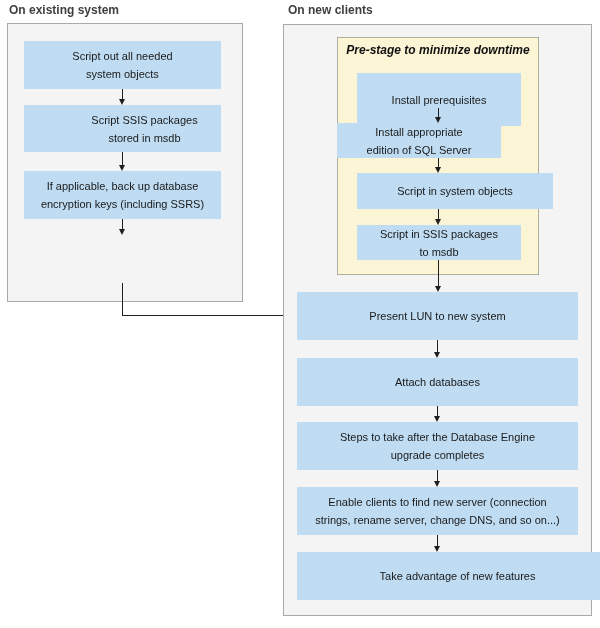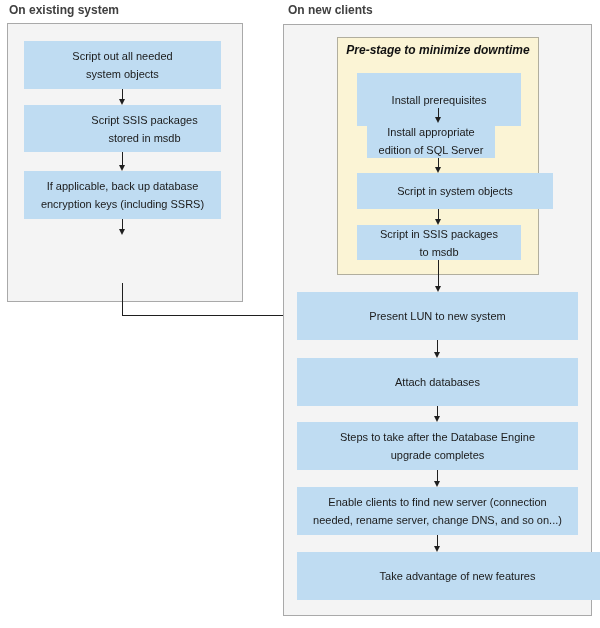--- a/index.html
+++ b/index.html
@@ -96,21 +96,21 @@
     <span class="hline"></span>
     <span class="head"></span>
   </div>
 
   <div class="panel" style="left:283px; top:24px; width:309px; height:592px;"></div>
 
   <div class="prestage" style="left:337px; top:37px; width:202px; height:238px;"></div>
   <div class="prestage-title" style="left:337px; top:43px; width:202px;">Pre-stage to minimize downtime</div>
 
   <div class="step" style="left:357px; top:73px; width:164px; height:53px;">Install prerequisites</div>
-  <div class="step" style="left:367px; top:123px; width:128px; height:35px;">Install appropriate
+  <div class="step" style="left:337px; top:123px; width:164px; height:35px;">Install appropriate
 edition of SQL Server</div>
   <div class="step" style="left:357px; top:173px; width:196px; height:36px;">Script in system objects</div>
   <div class="step" style="left:357px; top:225px; width:164px; height:35px;">Script in SSIS packages
 to msdb</div>
 
   <div class="arrow-v" style="left:435px; top:108px; height:15px;">
     <span class="line"></span>
       <span class="head"></span>
   </div>
   <div class="arrow-v" style="left:435px; top:158px; height:15px;">
@@ -125,21 +125,21 @@
   <div class="arrow-v" style="left:435px; top:260px; height:32px;">
     <span class="line"></span>
       <span class="head"></span>
   </div>
 
   <div class="step" style="left:297px; top:292px; width:281px; height:48px;">Present LUN to new system</div>
   <div class="step" style="left:297px; top:358px; width:281px; height:48px;">Attach databases</div>
   <div class="step" style="left:297px; top:422px; width:281px; height:48px;">Steps to take after the Database Engine
 upgrade completes</div>
   <div class="step" style="left:297px; top:487px; width:281px; height:48px;">Enable clients to find new server (connection
-needed, rename server, change DNS, and so on...)</div>
+strings, rename server, change DNS, and so on...)</div>
   <div class="step" style="left:297px; top:552px; width:309px; height:48px;padding-left:12px;">Take advantage of new features</div>
 
   <div class="arrow-v" style="left:434px; top:340px; height:18px;">
     <span class="line"></span>
       <span class="head"></span>
   </div>
   <div class="arrow-v" style="left:434px; top:406px; height:16px;">
     <span class="line"></span>
       <span class="head"></span>
   </div>

